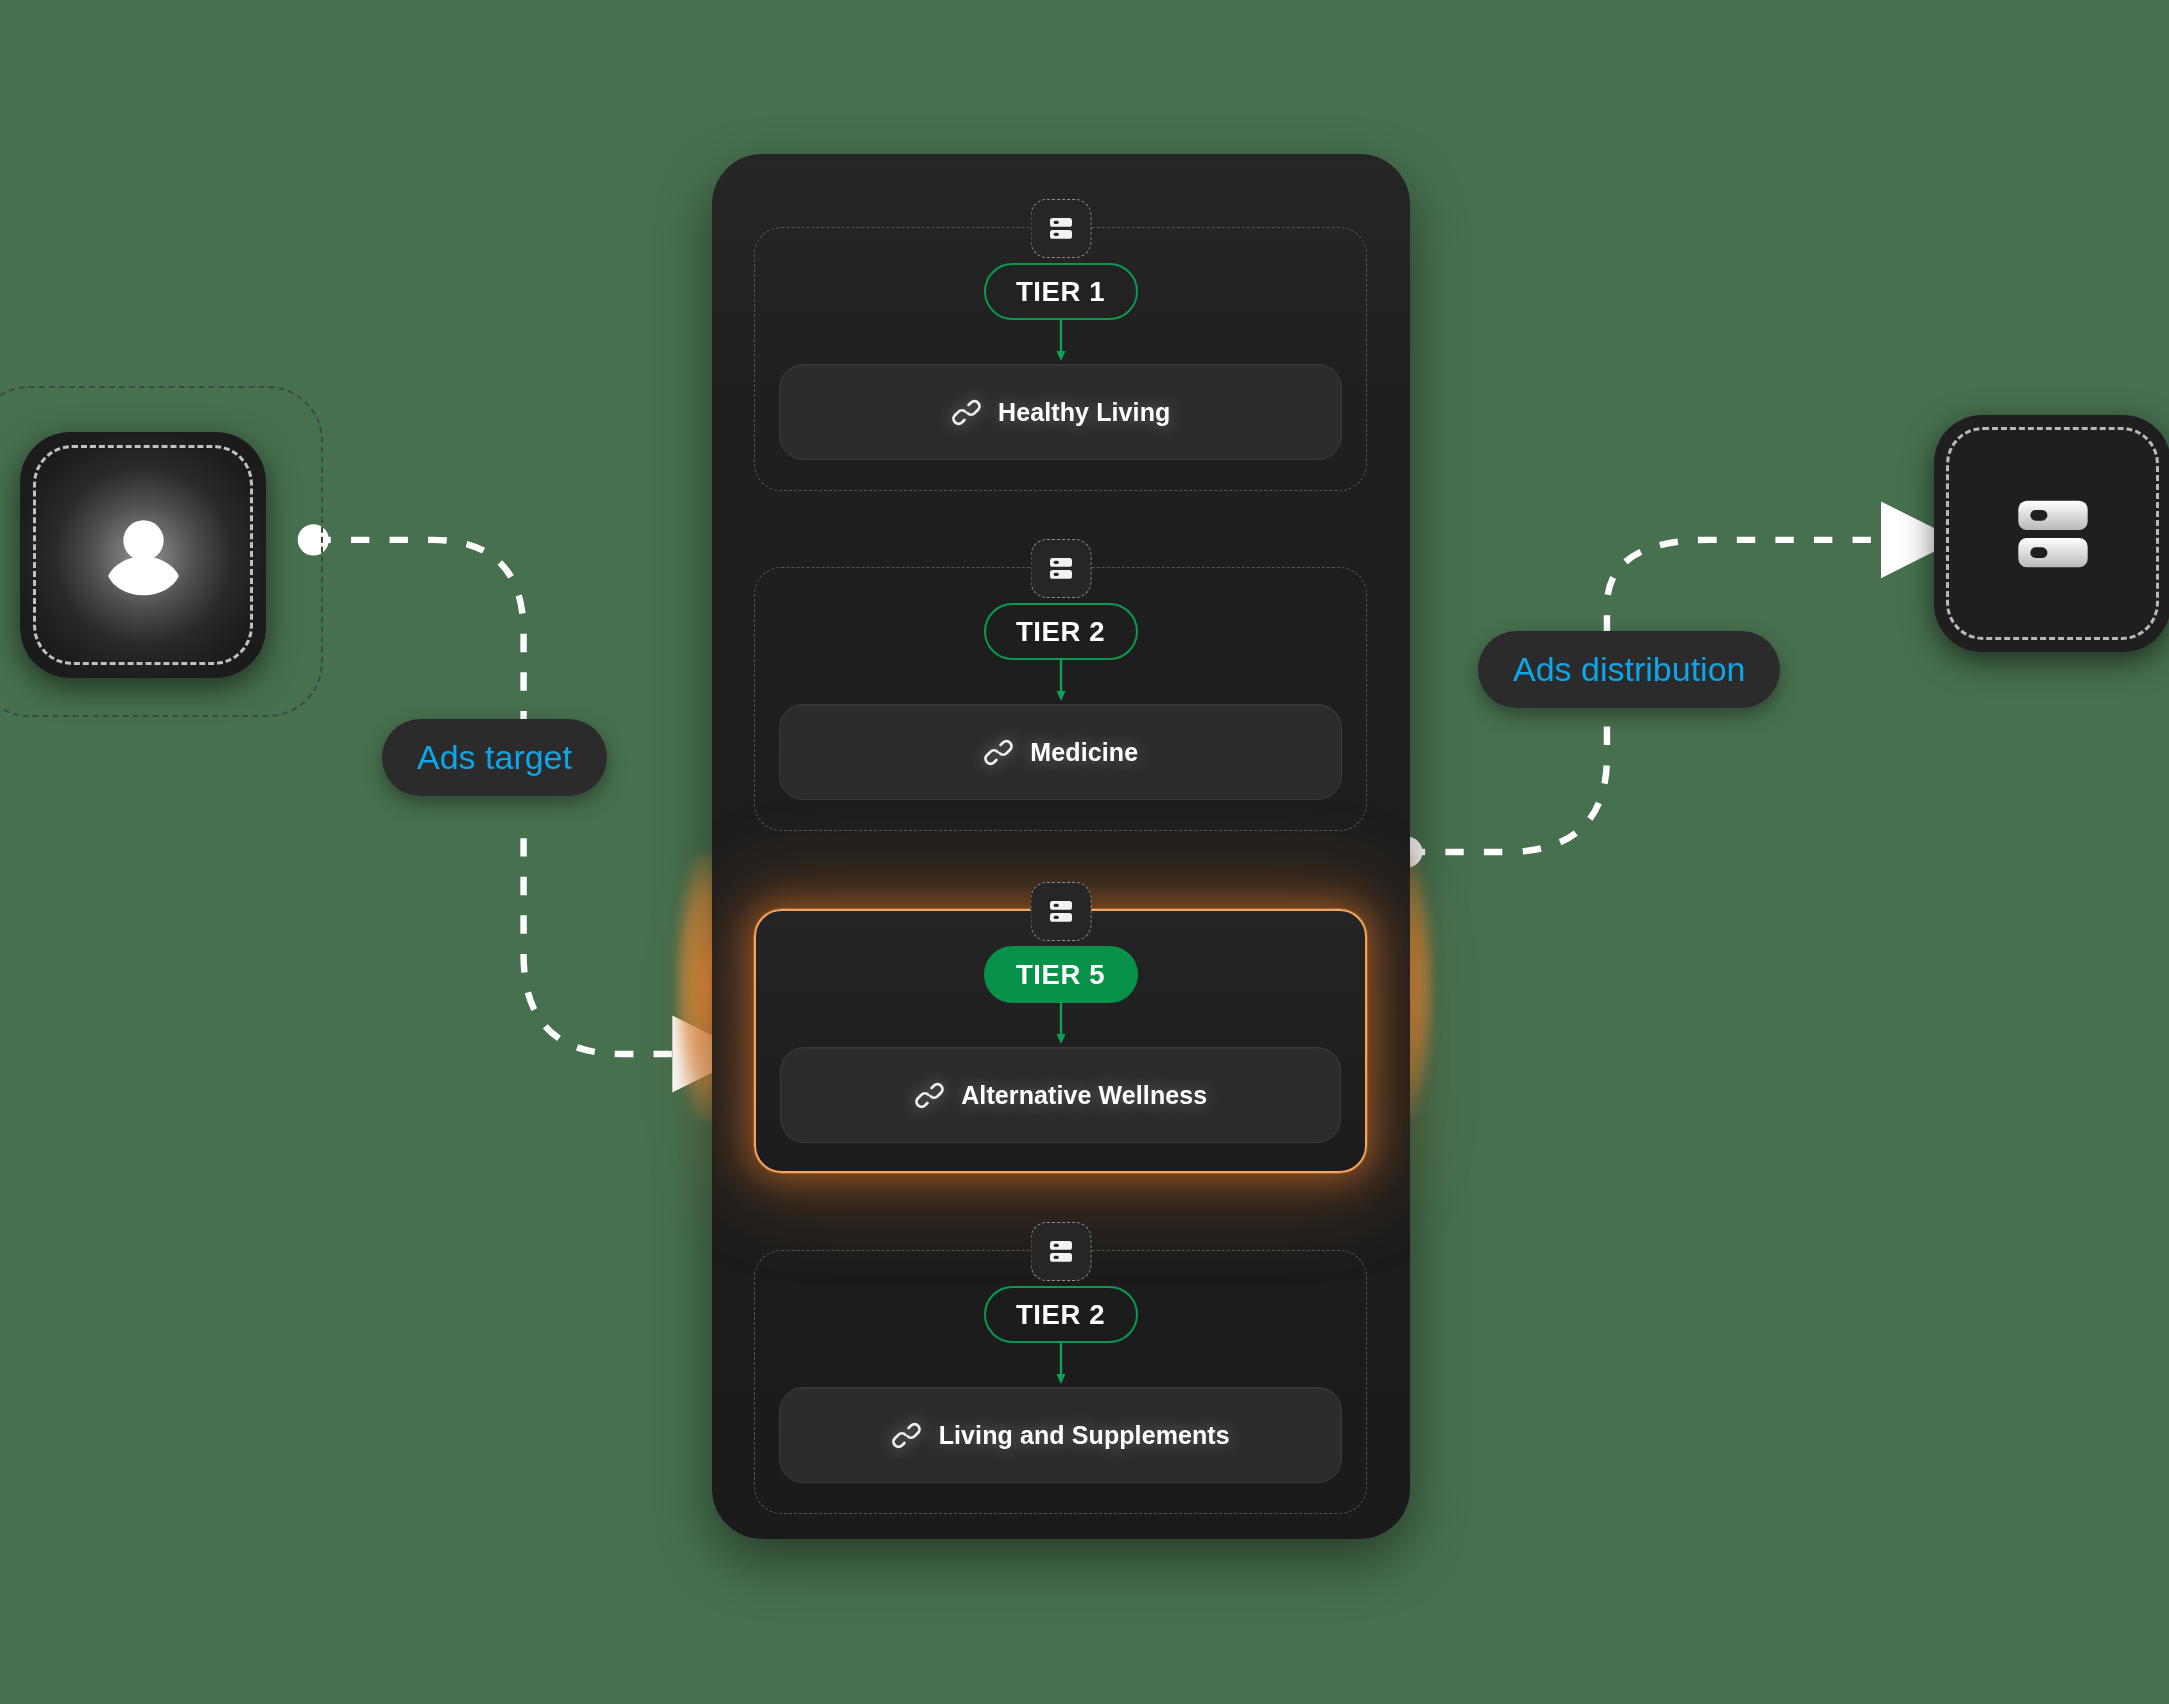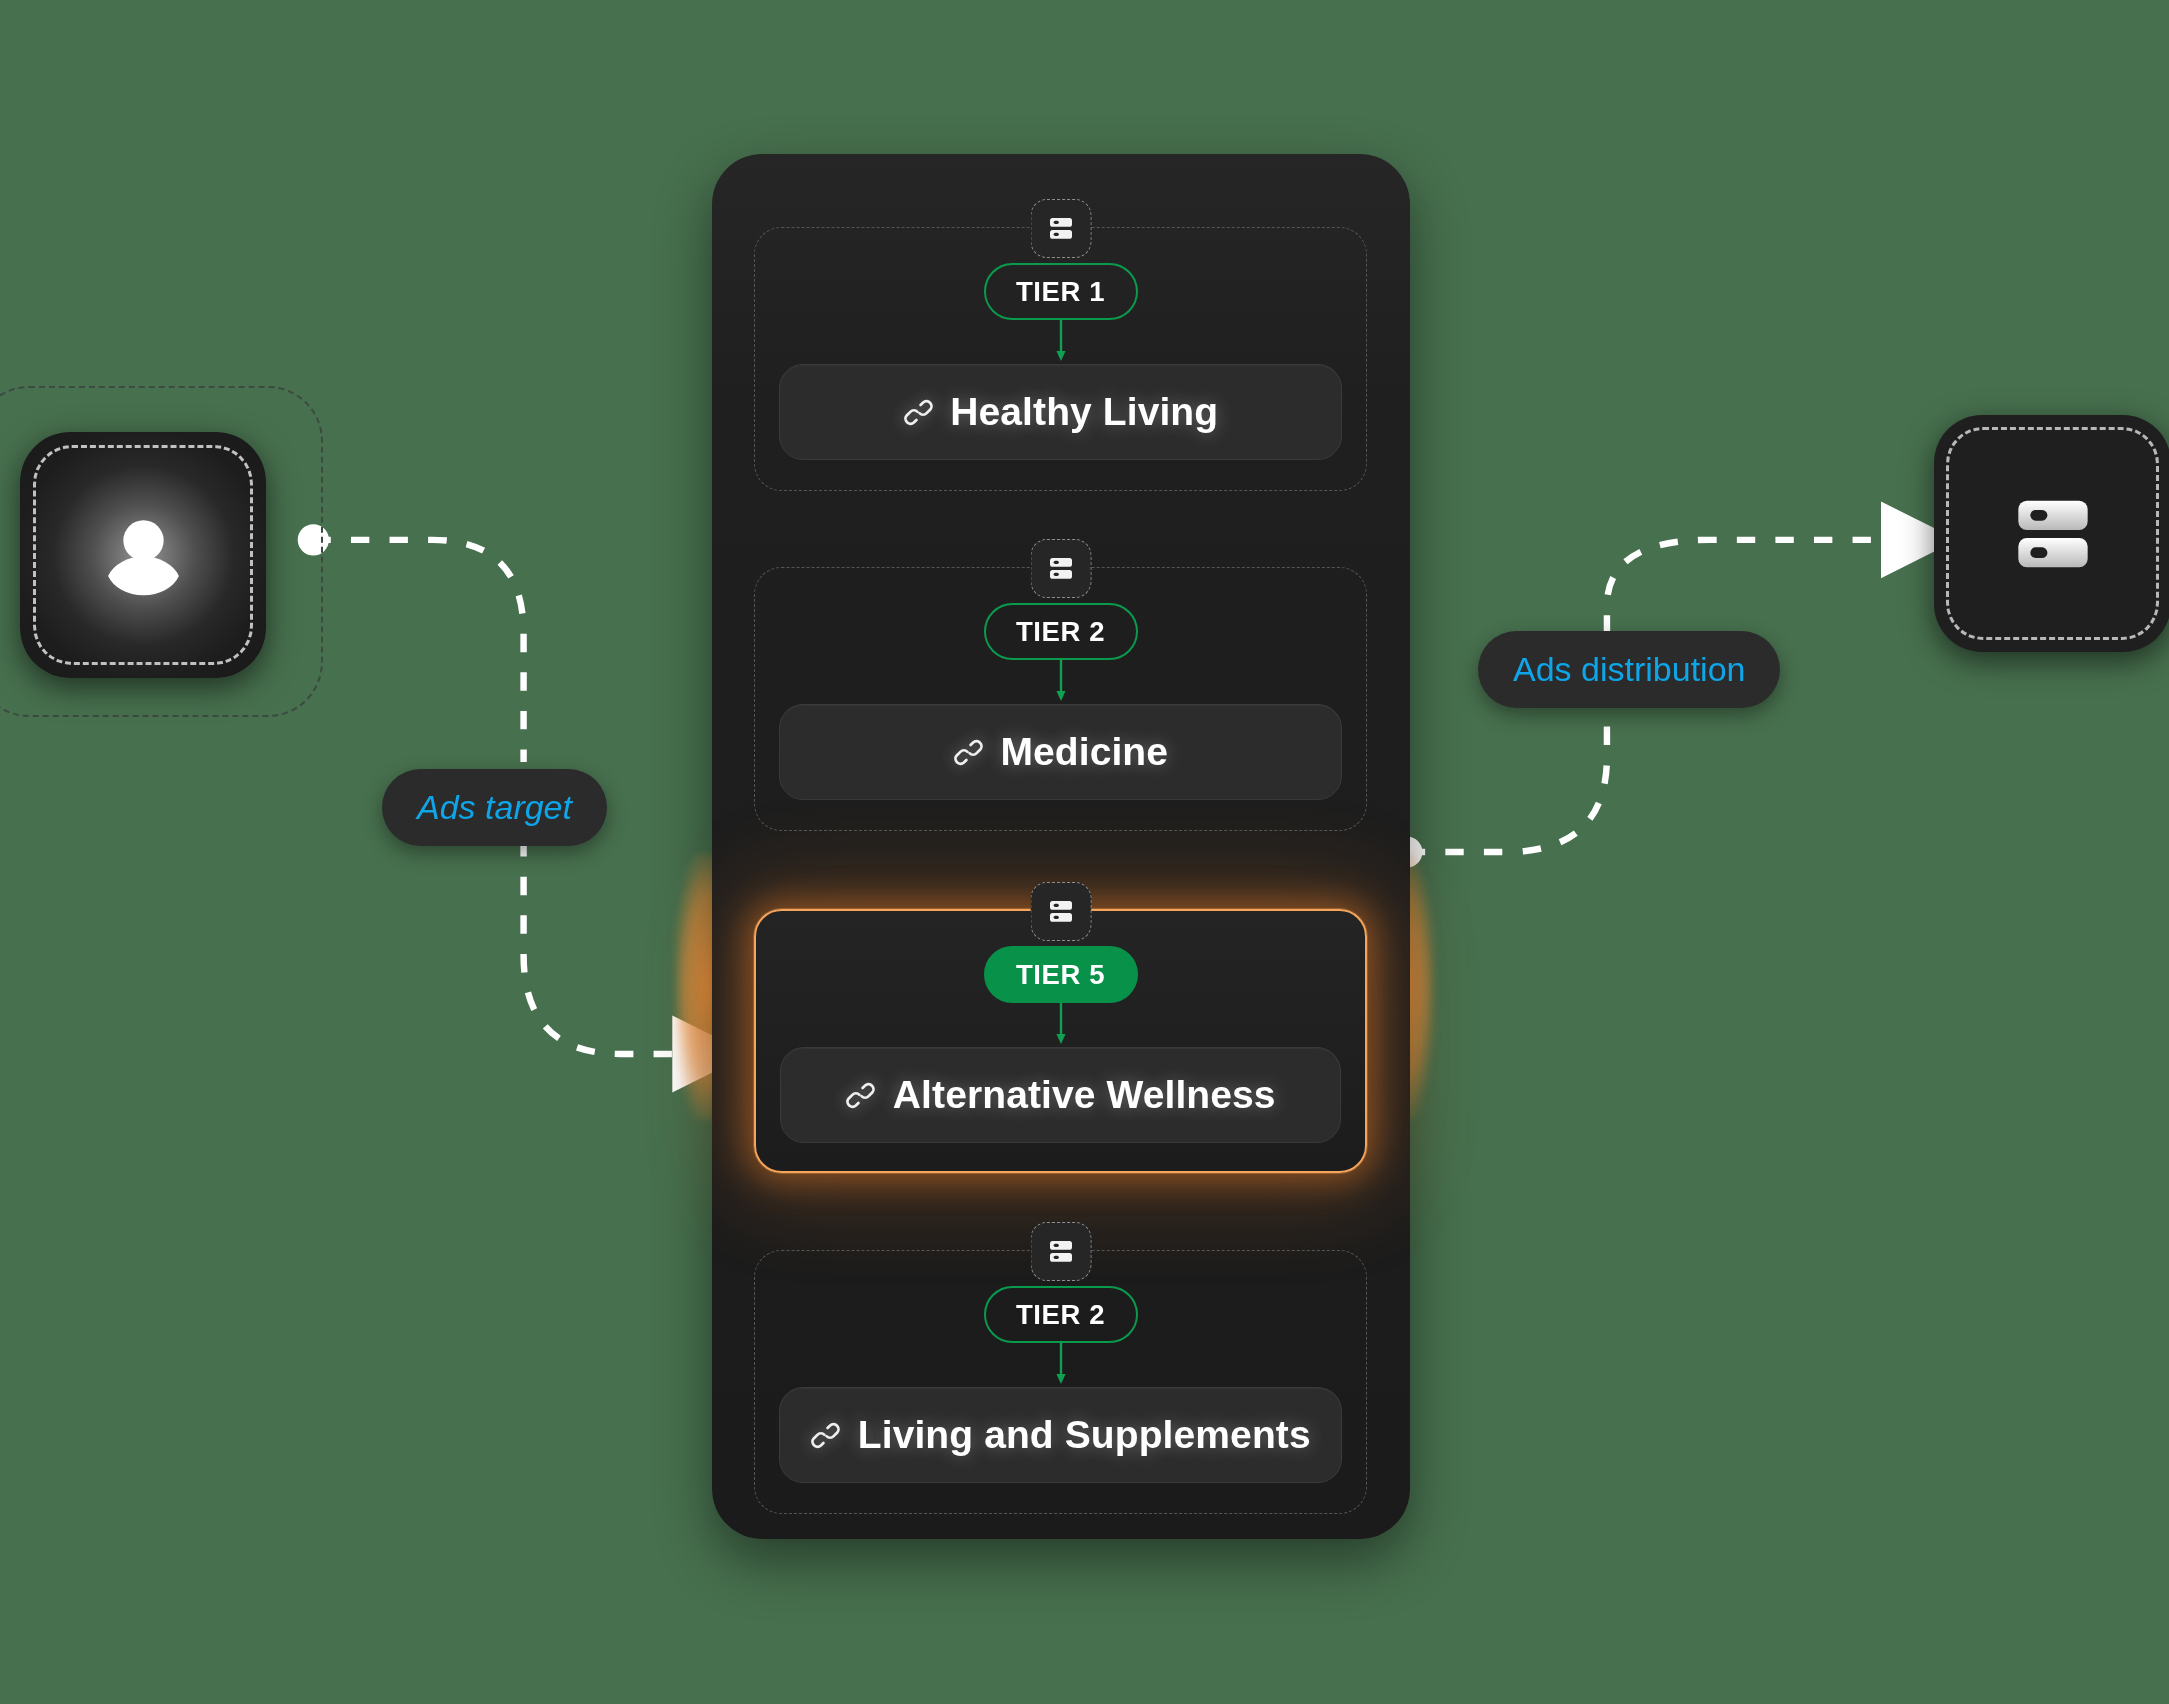--- a/index.html
+++ b/index.html
@@ -212,21 +212,21 @@
     background: #2c2c2c;
     border: 1.4px solid #3a3a3a;
     border-radius: 24px;
     display: flex;
     align-items: center;
     justify-content: center;
     gap: 16.5px;
     box-shadow: inset 0 0.9px 0 rgba(255,255,255,.04);
   }
   .cat .cat-label {
-    font-size: 39px;
+    font-size: 25px;
     font-weight: 600;
     color: #ffffff;
     letter-spacing: 0.1px;
     white-space: nowrap;
     text-shadow: 0 0 16.5px rgba(255,255,255,.30);
   }
   .cat .link-ico {
     flex: 0 0 auto;
     filter: drop-shadow(0 0 7.3px rgba(255,255,255,.45));
   }
@@ -241,21 +241,21 @@
     display: flex;
     align-items: center;
     justify-content: center;
     color: #0ea5e9;
     font-size: 34px;
     font-weight: 400;
     white-space: nowrap;
     box-shadow: 0 7.3px 20px rgba(0,0,0,.38);
     z-index: 12;
   }
-  .edge-label.target { left: 382px; top: 769px; font-style: italic; }
+  .edge-label.target { left: 382px; top: 719px; }
   .edge-label.dist   { left: 1478px; top: 631px; }
 </style>
 </head>
 <body style="background: rgb(71, 112, 78);">
 
 <div id="stage">
 
   <svg id="wires" viewBox="0 0 2363 1856">
     <defs>
       <marker id="arrowWhite" markerWidth="14" markerHeight="14" refX="4" refY="6" orient="auto">

